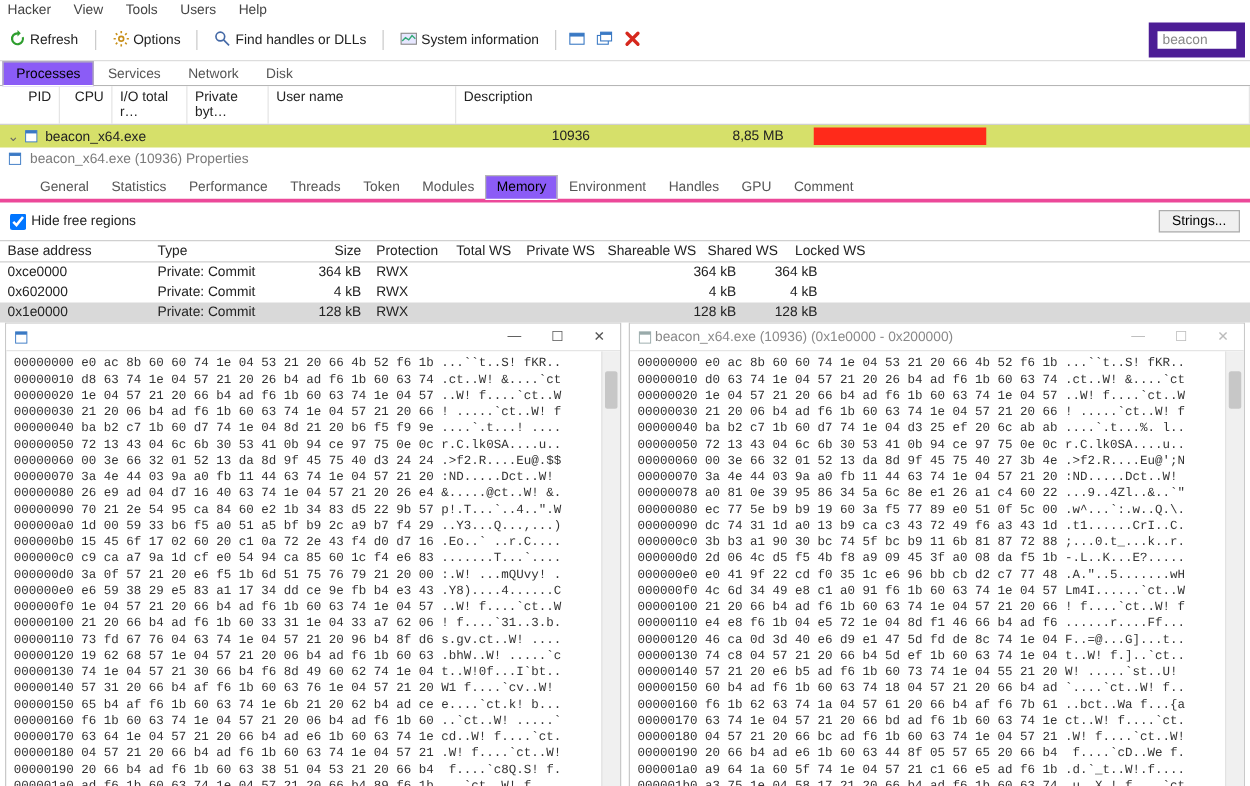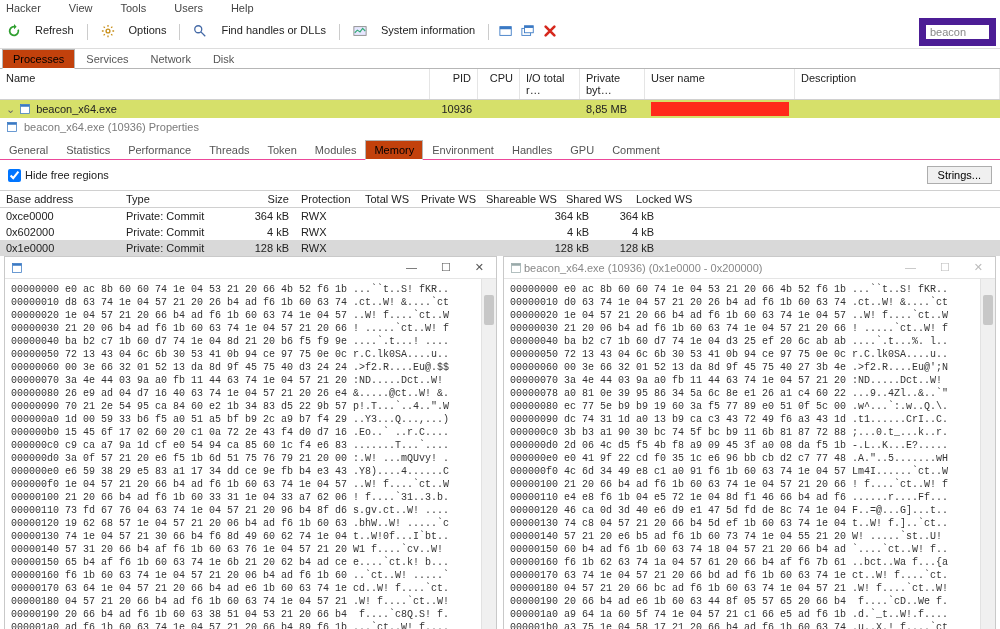--- a/index.html
+++ b/index.html
@@ -1,39 +1,39 @@
 <!DOCTYPE html>
 <html><head>
 <meta charset="utf-8">
 <style>
   html,body{margin:0;padding:0;font-family:"Segoe UI",Tahoma,sans-serif;font-size:11px;color:#222;background:#fff;width:1000px;height:629px;overflow:hidden}
-  .menubar{display:flex;gap:28px;padding:2px 6px;color:#444}
+  .menubar{display:flex;gap:18px;padding:2px 6px;color:#444}
   .menubar span{cursor:default}
   .toolbar{display:flex;align-items:center;gap:8px;padding:2px 4px;border-bottom:1px solid #ddd}
-  .tbtn{display:flex;gap:14px;padding:1px 3px}
+  .tbtn{display:flex;align-items:center;gap:3px;padding:1px 3px}
   .tbtn svg{width:14px;height:14px}
   .divider{width:1px;height:16px;background:#ccc;margin:0 2px}
   .tabbar{display:flex;border-bottom:1px solid #b6b6b6;padding-left:2px;font-size:11px}
   .tab{padding:3px 10px;border:1px solid transparent;border-bottom:none;color:#555;cursor:default}
-  .tab.active{background:#c2410c;border-color:#b6b6b6;border-bottom:1px solid #fff;margin-bottom:-1px;color:#000}
+  .tab.active{background:#8b5cf6;border-color:#b6b6b6;border-bottom:1px solid #fff;margin-bottom:-1px;color:#000}
   
   .plist-head{display:flex;background:#fff;border-bottom:1px solid #d0d0d0}
   .plist-head div{padding:3px 6px;border-right:1px solid #e5e5e5;box-sizing:border-box}
   .plist-row{display:flex;align-items:center;height:18px}
   .plist-row div{padding:1px 6px;box-sizing:border-box;overflow:hidden;white-space:nowrap}
   .col-name{width:430px}.col-pid{width:48px;text-align:right}.col-cpu{width:42px;text-align:right}.col-io{width:60px}.col-pb{width:65px;text-align:left}.col-user{width:150px}.col-desc{flex:1}
   .plist-row.sel{background:#d6e06a}
   .redcell{background:#ff2a1a;width:100%;height:14px}
   .tree-toggle{display:inline-block;width:10px;color:#666}
   .appicon{display:inline-block;width:12px;height:12px;vertical-align:-2px;margin-right:2px}
   .appicon svg{width:12px;height:12px}
   .search{margin-left:auto;border:7px solid #4c1d95;padding:1px 4px;width:55px;font-size:11px;color:#888;background:#fff}
   
   .props-title{padding:3px 6px;color:#7a7a7a;display:flex;align-items:center;gap:4px}
-  .props-tabs{display:flex;border-bottom:1px solid #ec4899;padding-left:0;margin-top:4px}
+  .props-tabs{display:flex;border-bottom:3px solid #ec4899;padding-left:23px;margin-top:4px}
   .props-tabs .tab{padding:3px 8px;font-size:11px}
   .opts{display:flex;align-items:center;justify-content:space-between;padding:6px 8px}
   .opts label{display:flex;align-items:center;gap:4px}
   .btn{border:1px solid #adadad;background:#f0f0f0;padding:2px 10px;font-size:11px;cursor:default}
   
   .mem-head,.mem-row{display:flex;font-size:11px}
   .mem-head div,.mem-row div{padding:2px 6px;box-sizing:border-box;white-space:nowrap;overflow:hidden}
   .mem-head{border-top:1px solid #d0d0d0;border-bottom:1px solid #d0d0d0;background:#fff}
   .mem-row.sel{background:#d9d9d9}
   .m-addr{width:120px}.m-type{width:120px}.m-size{width:55px;text-align:right}.m-prot{width:60px}.m-use{width:180px}
@@ -110,21 +110,20 @@
 </div>
 
 <div class="tabbar">
   <div class="tab active">Processes</div>
   <div class="tab">Services</div>
   <div class="tab">Network</div>
   <div class="tab">Disk</div>
 </div>
 
 <div class="plist-head">
-  <div class="col-name">Name</div>
   <div class="col-pid">PID</div>
   <div class="col-cpu">CPU</div>
   <div class="col-io">I/O total r…</div>
   <div class="col-pb">Private byt…</div>
   <div class="col-user">User name</div>
   <div class="col-desc">Description</div>
 </div>
 <div class="plist-row sel">
   <div class="col-name">
     <span class="tree-toggle">⌄</span>

